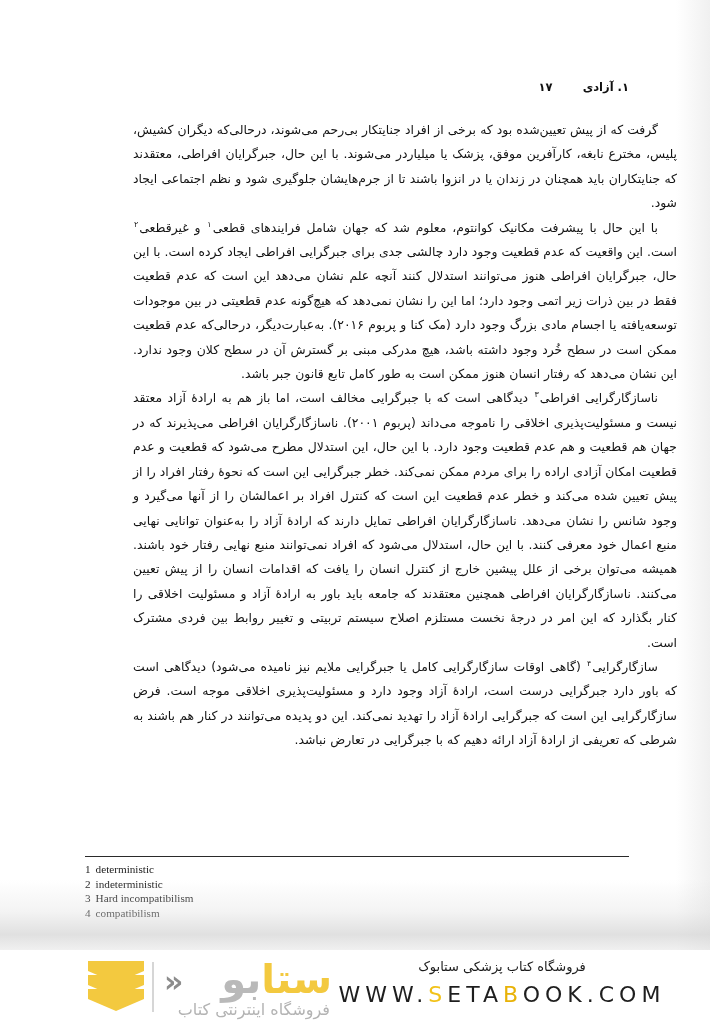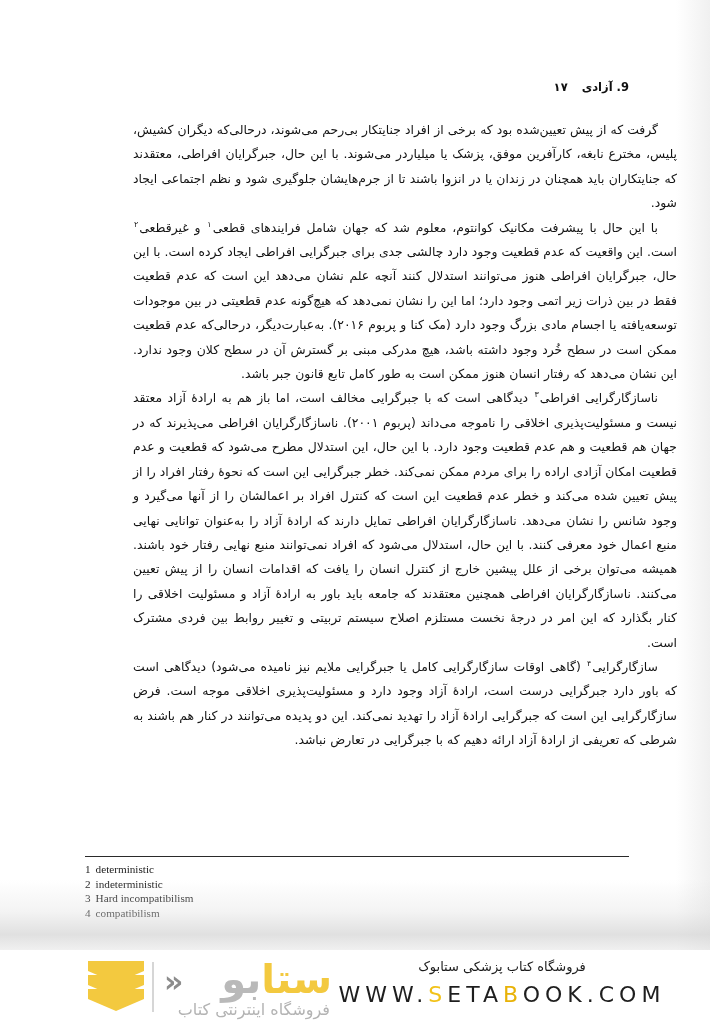--- a/index.html
+++ b/index.html
@@ -56,21 +56,21 @@
     display: flex;
     flex-direction: row;
     align-items: baseline;
     font-size: 11.5px;
     font-weight: bold;
     color: #101010;
     letter-spacing: 0.2px;
   }
   #running-header .hdr-folio {
     order: 2;
-    margin-right: 14px;
+    margin-right: 30px;
   }
   #running-header .hdr-title {
     order: 1;
   }
 
   
   #body-text {
     position: absolute;
     left: 85px;
     top: 118px;
@@ -226,21 +226,21 @@
   }
   #banner-url .url-accent-s { color: #f2c219; }
   #banner-url .url-accent-b { color: #e8b207; }
 </style>
 </head>
 <body>
 
 <div id="page-sheet">
 
   <div id="running-header">
-    <span class="hdr-title">9. آزادی</span>
+    <span class="hdr-title">۱. آزادی</span>
     <span class="hdr-folio">۱۷</span>
   </div>
 
   <div id="body-text">
 
     <p>
       <span>گرفت که از پیش تعیین‌شده بود که برخی از افراد جنایتکار بی‌رحم می‌شوند، درحالی‌که دیگران کشیش، پلیس، مخترع نابغه، کارآفرین موفق، پزشک یا میلیاردر می‌شوند. با این حال، جبرگرایان افراطی، معتقدند که جنایتکاران باید همچنان در زندان یا در انزوا باشند تا از جرم‌هایشان جلوگیری شود و نظم اجتماعی ایجاد شود.</span>
     </p>
 
     <p>

